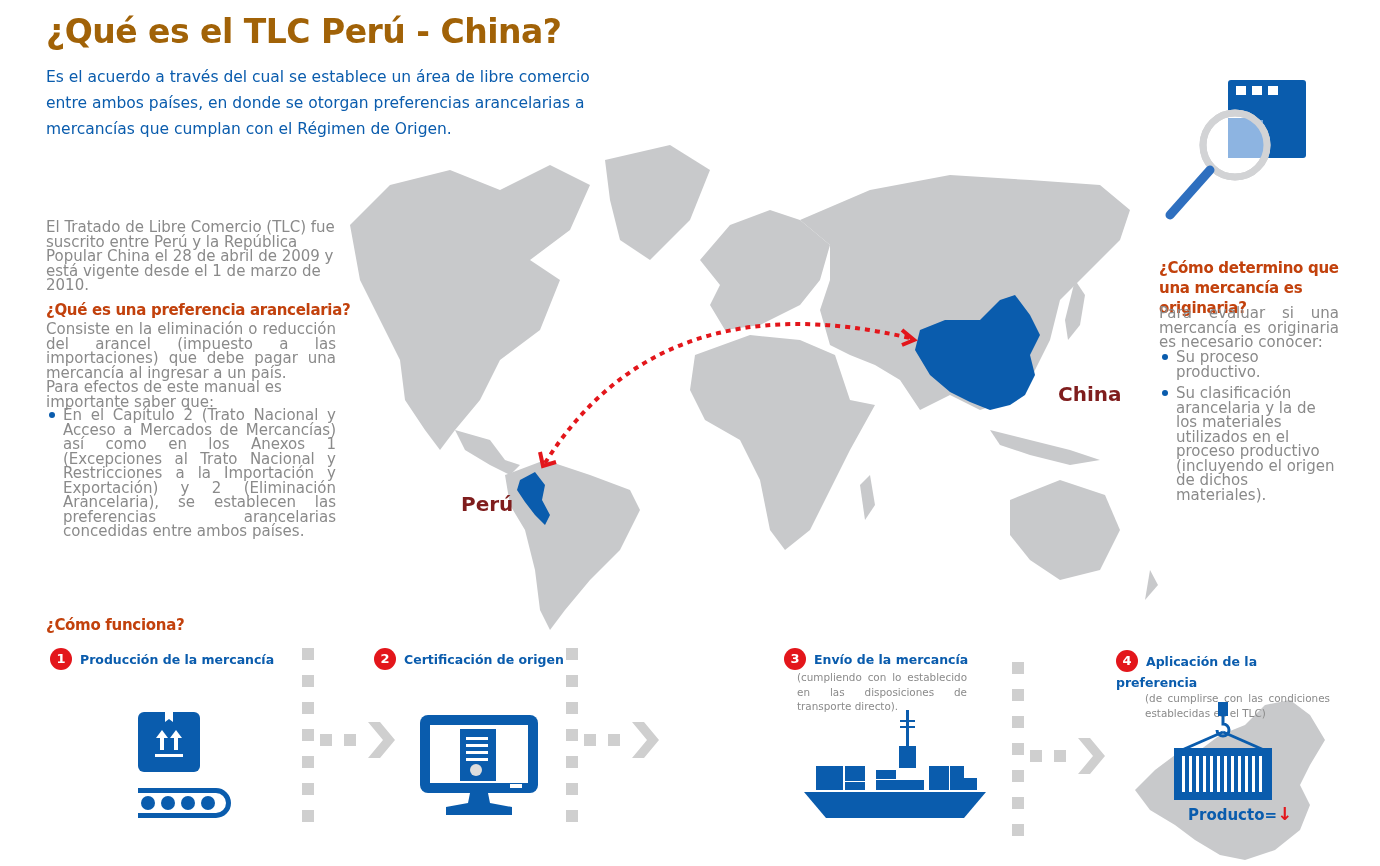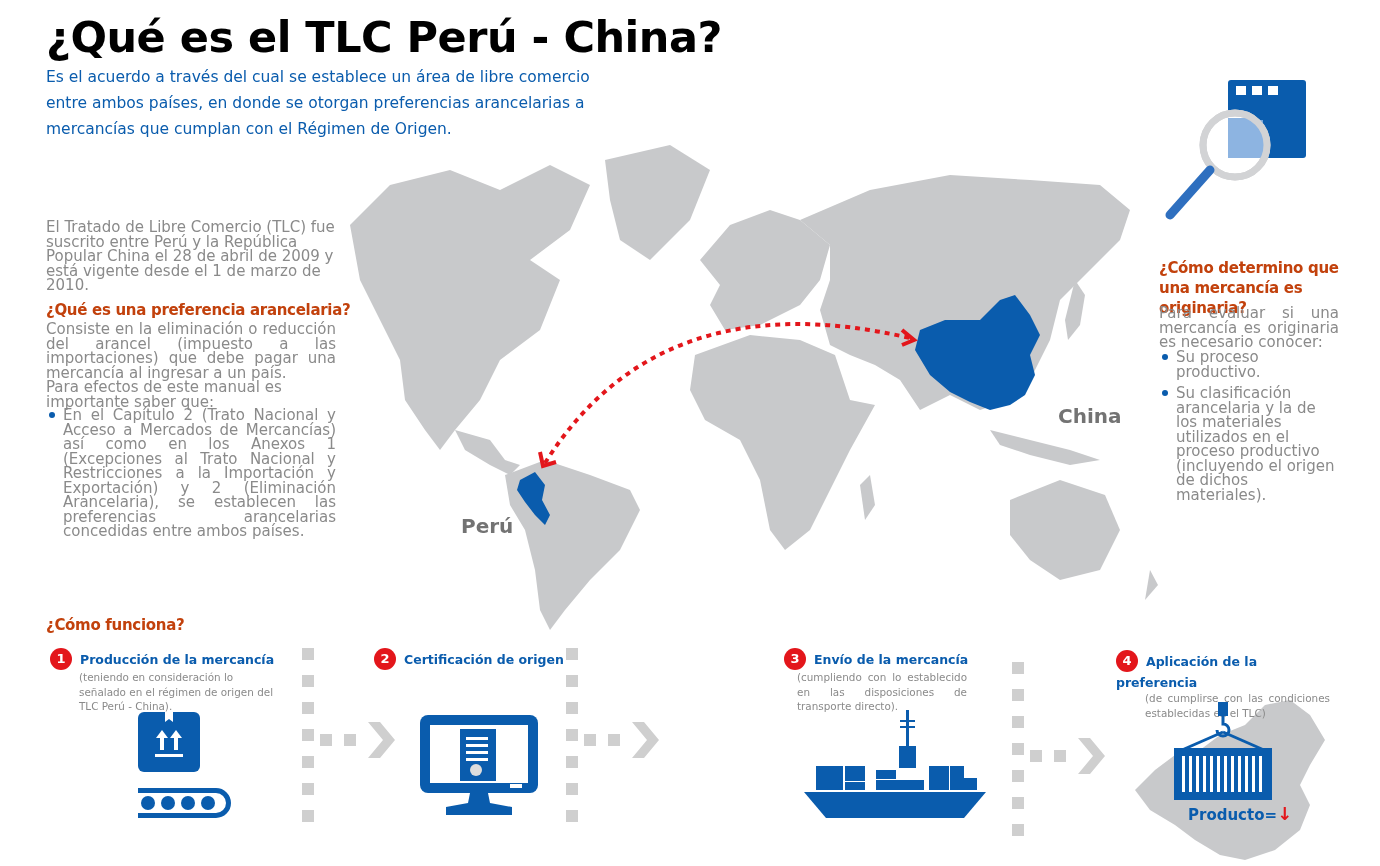--- a/index.html
+++ b/index.html
@@ -2,37 +2,37 @@
 <html><head>
 <meta charset="utf-8">
 <style>
   * { box-sizing: border-box; margin: 0; padding: 0; }
   body {
     width: 1380px; height: 866px; background: #ffffff; overflow: hidden;
     font-family: "DejaVu Sans", sans-serif; position: relative; color: #8c8c8c;
   }
   .abs { position: absolute; }
   .title {
-    left: 46px; top: 12px; font-size: 43px; font-weight: bold; color: #000000;
+    left: 46px; top: 12px; font-size: 33px; font-weight: bold; color: #a16207;
     letter-spacing: -0.5px;
   }
   .lead {
     left: 46px; top: 64px; width: 580px; font-size: 15.5px; line-height: 26px; color: #0a5cad;
   }
   .small { font-size: 15px; line-height: 14.5px; color: #8a8a8a; }
   .justify { text-align: justify; }
   .h2 { font-size: 15px; font-weight: bold; color: #c2410c; letter-spacing: -0.3px; }
   ul.bul { list-style: none; }
   ul.bul li { position: relative; padding-left: 17px; margin-bottom: 7px; }
   ul.bul li::before {
     content: ""; position: absolute; left: 3px; top: 4px; width: 6px; height: 6px;
     border-radius: 50%; background: #0a5cad;
   }
   .map { left: 330px; top: 130px; width: 830px; height: 520px; }
-  .map-label { font-size: 20px; font-weight: bold; color: #737373; margin-top: 22px; }
+  .map-label { font-size: 20px; font-weight: bold; color: #7f1d1d; }
   .step-num {
     display: inline-block; width: 22px; height: 22px; border-radius: 50%; background: #e3161b;
     color: #fff; font-weight: bold; font-size: 13px; text-align: center; line-height: 22px;
     vertical-align: middle; margin-right: 8px;
   }
   .step-title { font-size: 12.5px; font-weight: bold; color: #0a5cad; vertical-align: middle; }
   .step-desc { font-size: 10.4px; line-height: 14.5px; color: #8a8a8a; }
   .vdots { width: 12px; }
   .vdots span { display: block; width: 12px; height: 12px; background: #cfcfcf; margin-bottom: 15px; }
 </style>
@@ -105,21 +105,20 @@
 <p class="abs small justify" style="left:1159px; top:306px; width:180px;">Para evaluar si una mercancía es originaria es necesario conocer:</p>
 <ul class="abs bul small" style="left:1159px; top:350px; width:180px;">
   <li>Su proceso productivo.</li>
   <li>Su clasificación arancelaria y la de los materiales utilizados en el proceso productivo (incluyendo el origen de dichos materiales).</li>
 </ul>
 
 <h2 class="abs h2" style="left:46px; top:616px;">¿Cómo funciona?</h2>
 
 <div class="abs" style="left:50px; top:648px; width:230px;">
   <span class="step-num">1</span><span class="step-title">Producción de la mercancía</span>
-  <p class="step-desc" style="margin-left:29px; width:200px;">(teniendo en consideración lo señalado en el régimen de origen del TLC Perú - China).</p>
 </div>
 <svg class="abs" style="left:138px; top:712px;" width="100" height="110" viewBox="0 0 100 110">
   <rect x="0" y="0" width="62" height="60" rx="6" fill="#0a5cad"></rect>
   <path d="M27 0 L35 0 L35 10 L31 7 L27 10 Z" fill="#fff"></path>
   <path d="M22 38 L22 26 L18 26 L24 18 L30 26 L26 26 L26 38 Z" fill="#fff"></path>
   <path d="M36 38 L36 26 L32 26 L38 18 L44 26 L40 26 L40 38 Z" fill="#fff"></path>
   <rect x="17" y="42" width="28" height="3" fill="#fff"></rect>
   <path d="M0 76 L78 76 A15 15 0 0 1 78 106 L0 106 L0 101 L78 101 A10 10 0 0 0 78 81 L0 81 Z" fill="#0a5cad"></path>
   <circle cx="10" cy="91" r="7" fill="#0a5cad"></circle>
   <circle cx="30" cy="91" r="7" fill="#0a5cad"></circle>

